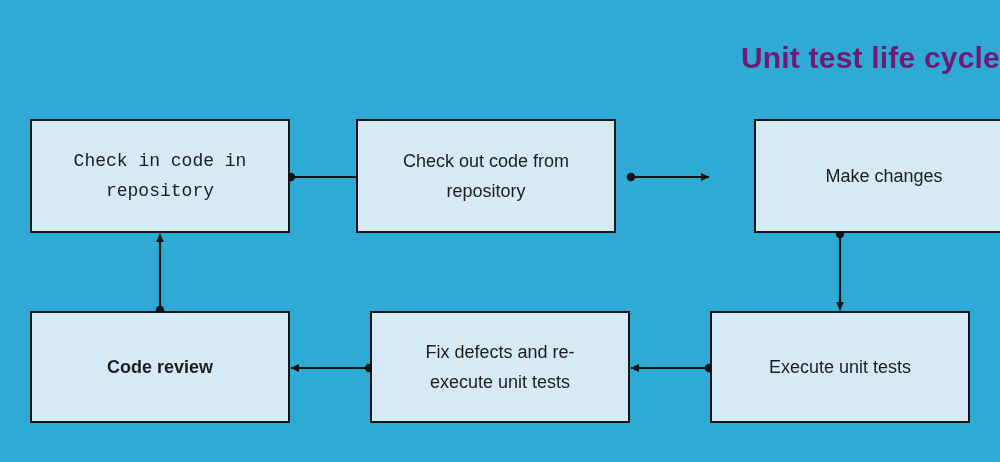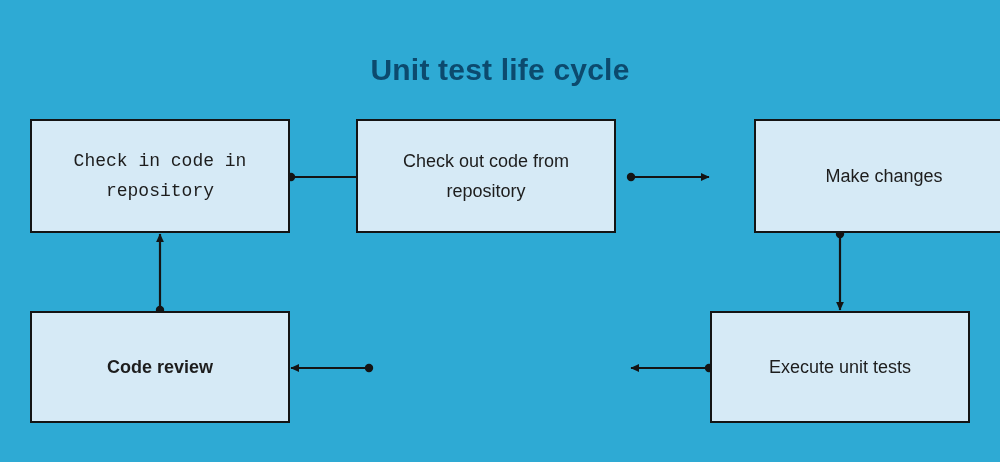--- a/index.html
+++ b/index.html
@@ -11,24 +11,24 @@
     position: relative;
     width: 1000px;
     height: 462px;
     background: #2eaad4;
     overflow: hidden;
     font-family: "Liberation Sans", sans-serif;
   }
   #diagram-title {
     position: absolute;
     left: 0;
-    top: 50px;
+    top: 38px;
     width: 1000px;
-    text-align: center;
-    color: #0c4a6e;
+    text-align: right;
+    color: #701a75;
     font-size: 30px;
     font-weight: bold;
     letter-spacing: 0.2px;
     line-height: 40px;
   }
   .node {
     position: absolute;
     box-sizing: border-box;
     background: #d6eaf6;
     border: 2px solid #141414;
@@ -117,18 +117,22 @@
   </div>
 
   <div class="node" id="node-change">
     <span class="node-label">Make changes</span>
   </div>
 
   <div class="node" id="node-review">
     <span class="node-label">Code review</span>
   </div>
 
+  <div class="node" id="node-fix">
+    <span class="node-label">Fix defects and re-
+execute unit tests</span>
+  </div>
 
   <div class="node" id="node-execute">
     <span class="node-label">Execute unit tests</span>
   </div>
 
 </div>
 
 </body></html>

